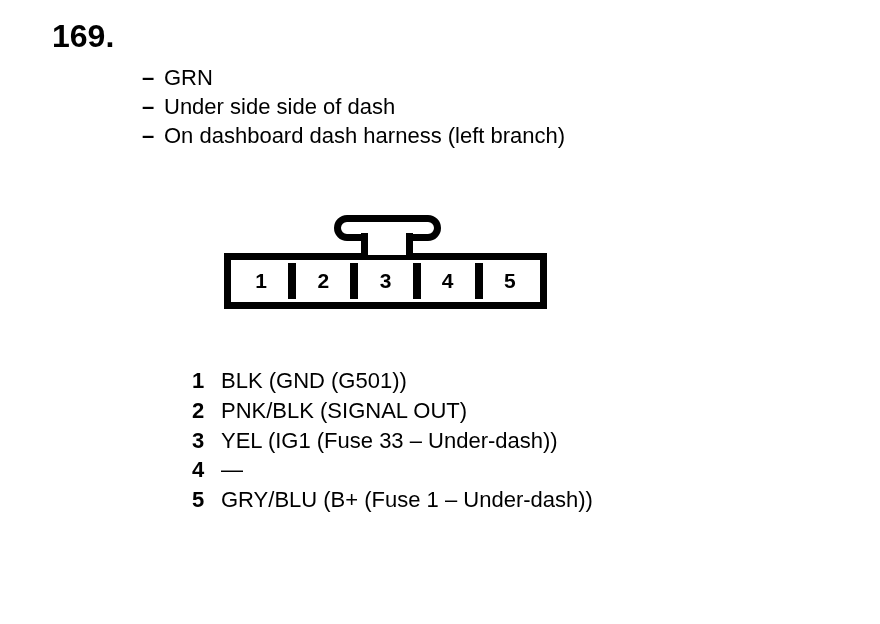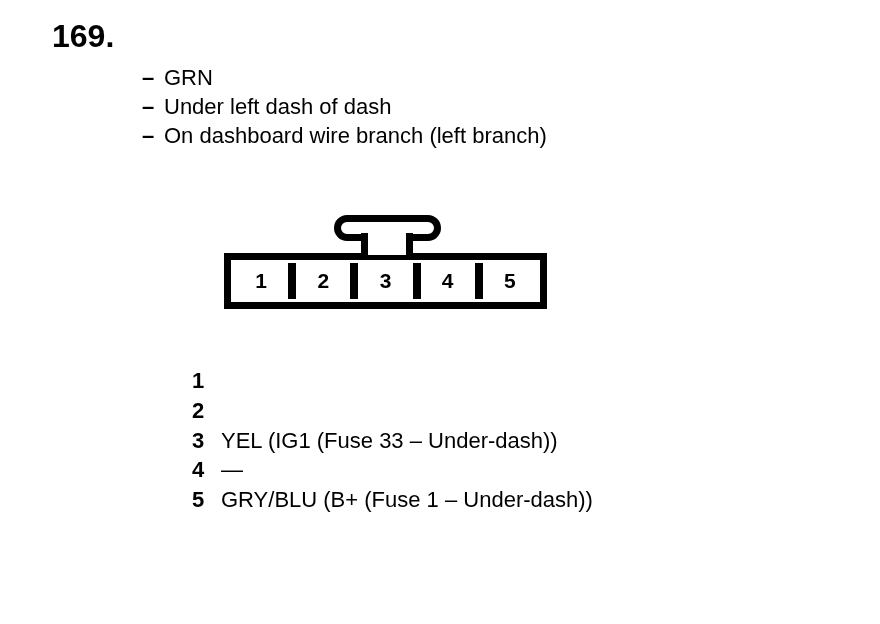--- a/index.html
+++ b/index.html
@@ -128,25 +128,25 @@
     <span class="title-num">169.</span>
   </div>
 
   <div class="details">
     <div class="detail-row">
       <span class="detail-dash">–</span>
       <span class="detail-text">GRN</span>
     </div>
     <div class="detail-row">
       <span class="detail-dash">–</span>
-      <span class="detail-text">Under left dash of dash</span>
+      <span class="detail-text">Under side side of dash</span>
     </div>
     <div class="detail-row">
       <span class="detail-dash">–</span>
-      <span class="detail-text">On dashboard wire branch (left branch)</span>
+      <span class="detail-text">On dashboard dash harness (left branch)</span>
     </div>
   </div>
 
   <div class="connector">
     <div class="lock-tab"></div>
     <div class="tab-gap"></div>
     <div class="stem stem-left"></div>
     <div class="stem stem-right"></div>
     <div class="connector-body">
       <div class="pin-cell">
@@ -167,23 +167,25 @@
       <div class="cell-divider"></div>
       <div class="pin-cell">
         <span>5</span>
       </div>
     </div>
   </div>
 
   <div class="pinout">
     <div class="pin-row">
       <span class="pin-num">1</span>
+      <span class="pin-desc">BLK (GND (G501))</span>
     </div>
     <div class="pin-row">
       <span class="pin-num">2</span>
+      <span class="pin-desc">PNK/BLK (SIGNAL OUT)</span>
     </div>
     <div class="pin-row">
       <span class="pin-num">3</span>
       <span class="pin-desc">YEL (IG1 (Fuse 33 – Under-dash))</span>
     </div>
     <div class="pin-row">
       <span class="pin-num">4</span>
       <span class="pin-desc">—</span>
     </div>
     <div class="pin-row">

